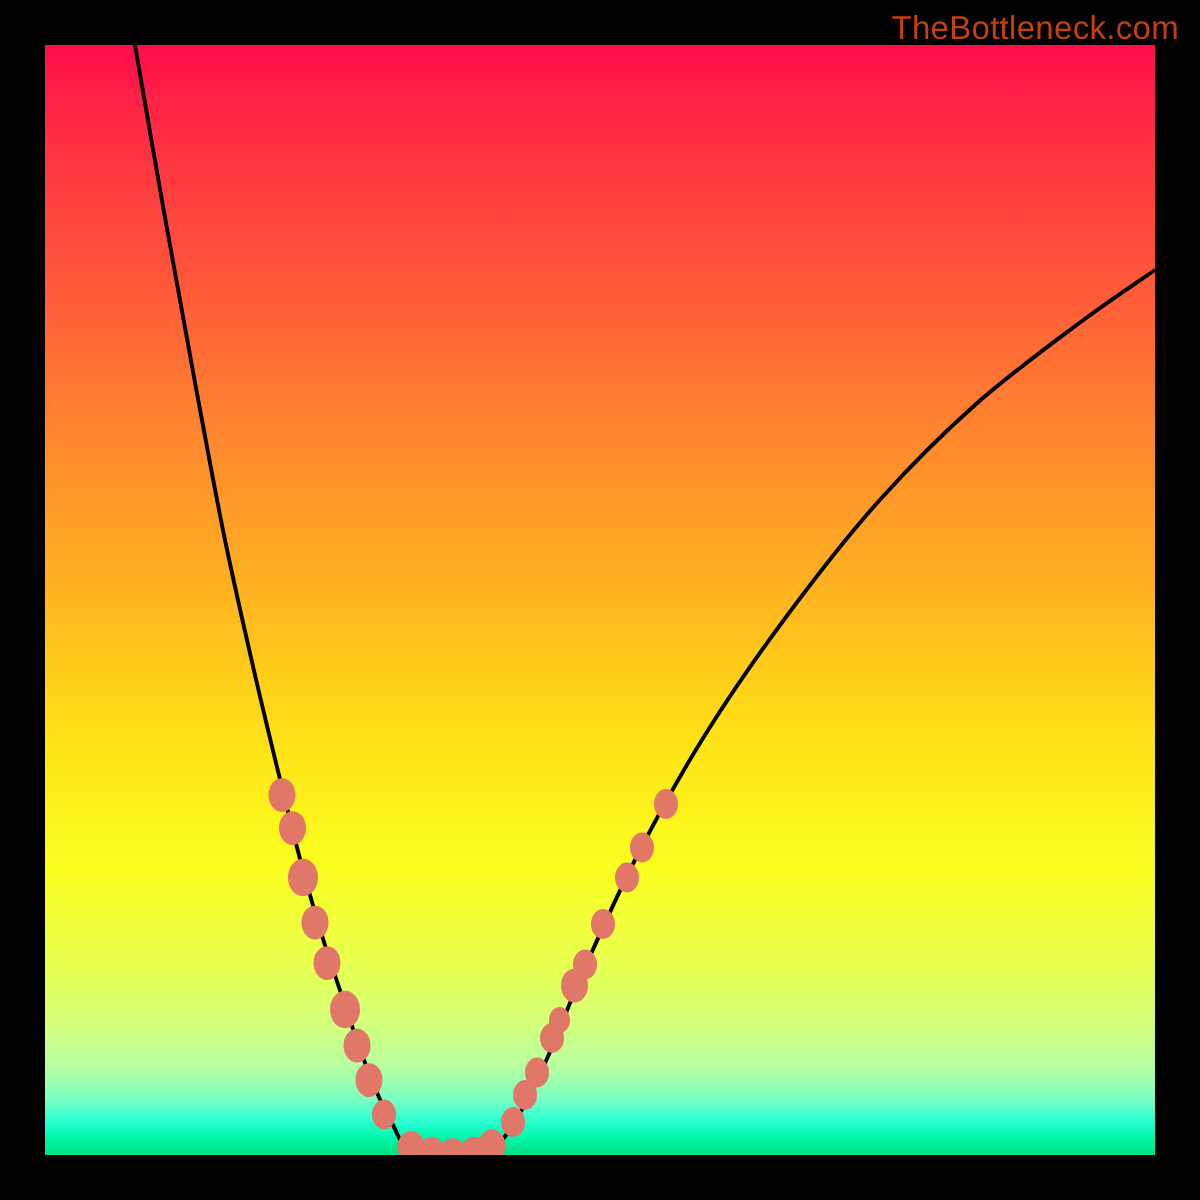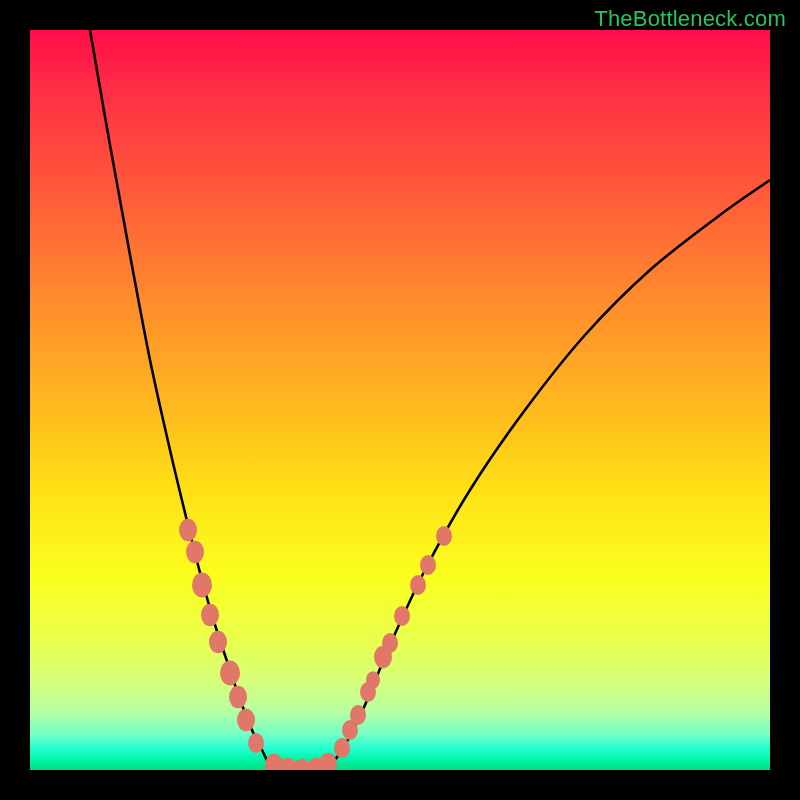--- a/index.html
+++ b/index.html
@@ -42,21 +42,21 @@
       #7affc4 95%,
       #28ffd2 97%,
       #00f7a8 98.5%,
       #00e080 100%
     );
   }
   .watermark {
     position: absolute;
     top: 6px;
     right: 14px;
-    color: #22c55e;
+    color: #c2410c;
     font-size: 22px;
     font-weight: 500;
     letter-spacing: 0.2px;
     user-select: none;
     margin-left: 28px;
   }
   svg.curve {
     position: absolute;
     inset: 0;
   }

